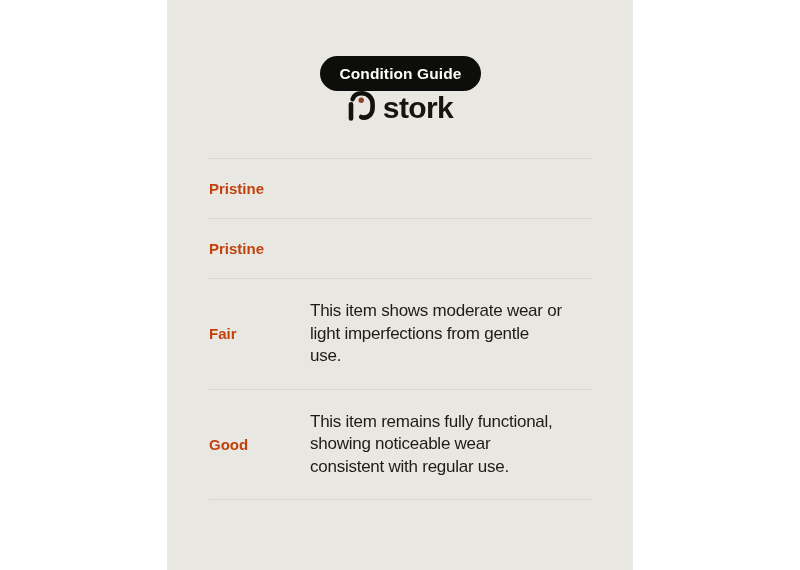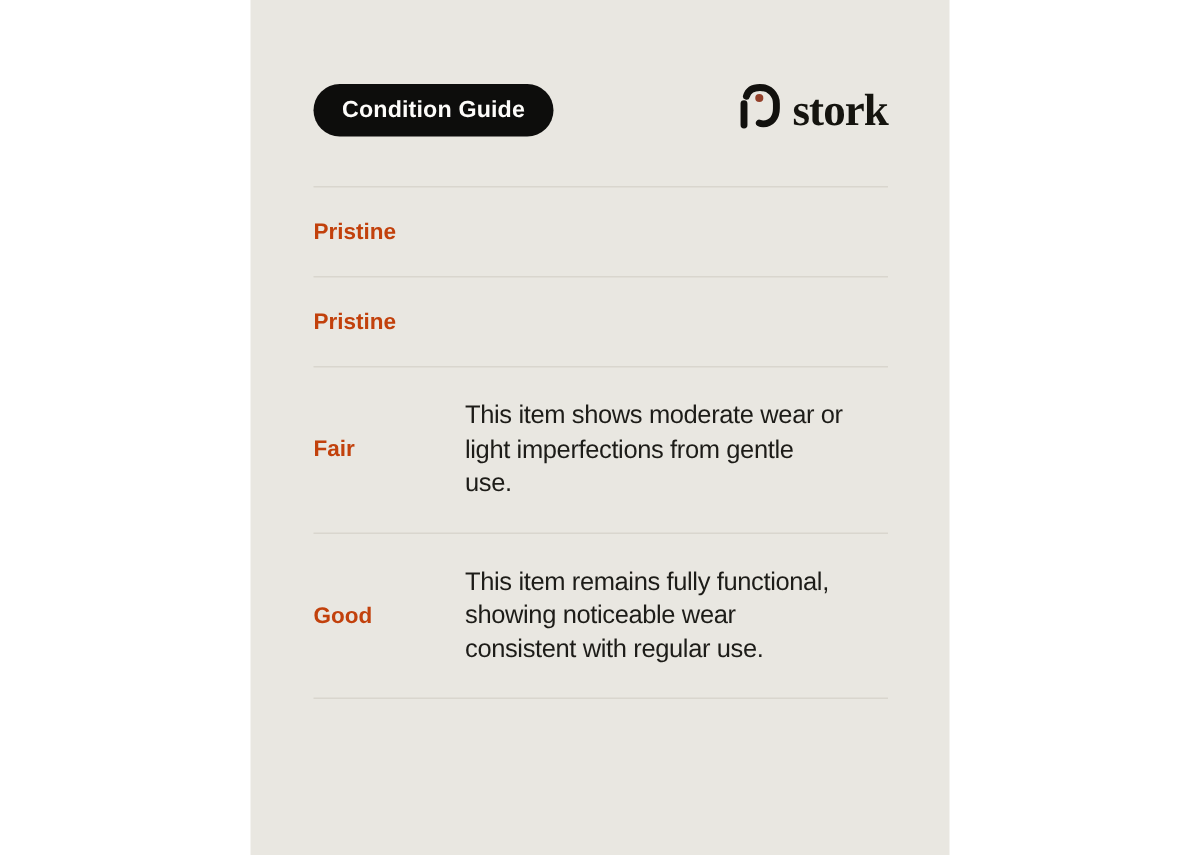--- a/index.html
+++ b/index.html
@@ -13,20 +13,21 @@
     position: absolute;
     left: 167px; top: 0;
     width: 466px; height: 570px;
     background: #e9e7e1;
   }
   .header {
     display: flex;
     justify-content: space-between;
     align-items: center;
     padding: 56px 41px 0 42px;
+    flex-direction: column;
   }
   .pill {
     background: #0d0d0c;
     color: #fdfcfa;
     height: 35px;
     border-radius: 20px;
     display: inline-flex;
     align-items: center;
     padding: 0 19px;
     font-size: 15.5px;
@@ -38,21 +39,20 @@
     display: flex;
     align-items: center;
     gap: 7px;
   }
   .brand-text {
     font-size: 30px;
     font-weight: 600;
     color: #15140f;
     letter-spacing: -0.6px;
     line-height: 1;
-    font-family: Liberation Serif, serif;
   }
   .table {
     margin: 33px 41px 0 42px;
   }
   .divider {
     height: 1px;
     background: #d9d6ce;
   }
   .row {
     display: flex;

